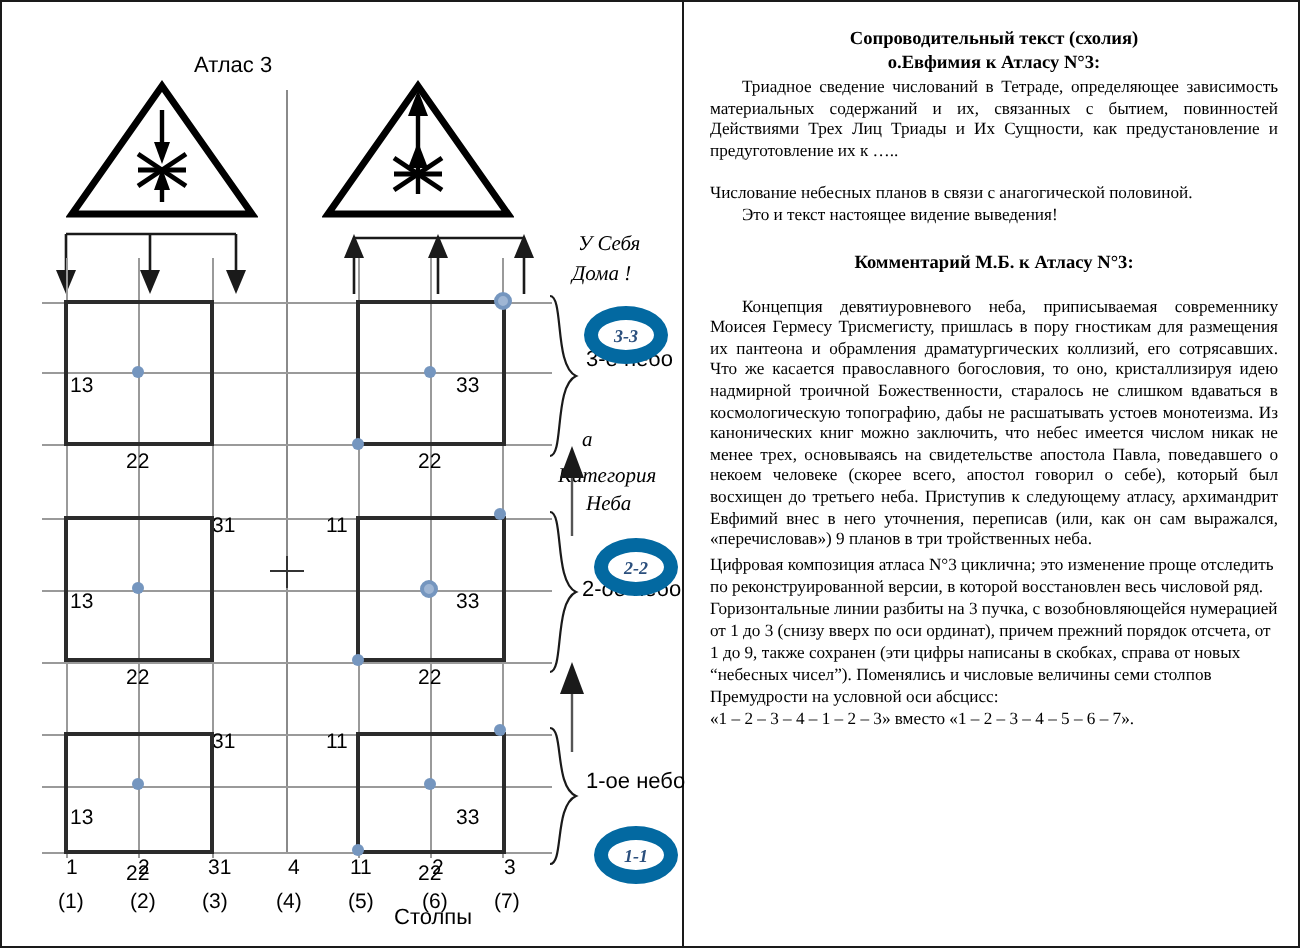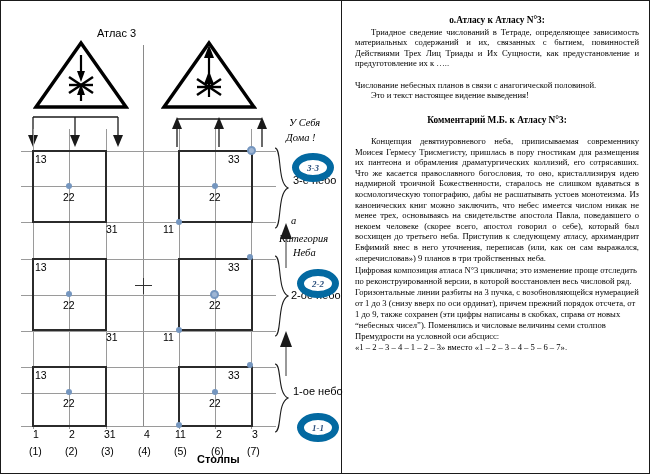--- a/index.html
+++ b/index.html
@@ -15,27 +15,27 @@
 
   
   .tri{position:absolute;}
   
   .gline-h{position:absolute;background:#9a9a9a;height:1px;}
   .gline-v{position:absolute;background:#9a9a9a;width:1px;}
 
   
   .box{position:absolute;border:2px solid #2b2b2b;box-sizing:border-box;background:transparent;}
 
-  .num{position:absolute;font-size:10.5px;color:#000;font-family:"Liberation Sans",sans-serif;}
+  .num{position:absolute;font-size:10.5px;color:#000;font-family:"Liberation Sans",sans-serif;margin-top:34px;}
   .dot{position:absolute;width:6px;height:6px;border-radius:50%;background:#7596bf;}
   .dot.ring{width:9px;height:9px;border:2px solid #7596bf;background:#9fb6d4;box-sizing:border-box;}
 
   .collab{position:absolute;font-size:10.5px;color:#000;}
   .colpar{position:absolute;font-size:10.5px;color:#000;}
-  .stolpy{position:absolute;left:196px;top:452px;font-size:11px;color:#000;font-weight:bold;}
+  .stolpy{position:absolute;left:196px;top:452px;font-size:11px;color:#000;}
 
   .skylabel{position:absolute;font-size:11px;color:#000;white-space:nowrap;}
   .bubble{position:absolute;width:28px;height:15px;border:7px solid #0369a1;border-radius:50%;
           color:#2b4f7d;font-size:9px;font-style:italic;font-weight:bold;
           display:flex;align-items:center;justify-content:center;font-family:"Liberation Serif",serif;}
   .hand{position:absolute;font-family:"Liberation Serif",serif;font-style:italic;
         font-size:10.5px;color:#000;white-space:nowrap;}
 
   .cross-v{position:absolute;left:142px;top:277px;width:1px;height:16px;background:#333;}
   .cross-h{position:absolute;left:134px;top:284px;width:17px;height:1px;background:#333;}
@@ -217,21 +217,22 @@
     <div class="colpar" style="left:137px;top:444px;">(4)</div>
     <div class="colpar" style="left:173px;top:444px;">(5)</div>
     <div class="colpar" style="left:210px;top:444px;">(6)</div>
     <div class="colpar" style="left:246px;top:444px;">(7)</div>
 
     <div class="stolpy">Столпы</div>
   </div>
 
   <div id="textcol">
     <div class="head">
-      <div>о.Атласу к Атласу N°3:</div>
+      <div>Сопроводительный текст (схолия)</div>
+      <div>о.Евфимия к Атласу N°3:</div>
     </div>
 
     <div class="para ind" style="margin-top:0;">Триадное сведение числований в Тетраде, определяющее зависимость материальных содержаний и их, связанных с бытием, повинностей Действиями Трех Лиц Триады и Их Сущности, как предустановление и предуготовление их к …..</div>
     <div class="para noj" style="margin-top:11px;">Числование небесных планов в связи с анагогической половиной.</div>
     <div class="para ind noj" style="margin-top:0;">Это и текст настоящее видение выведения!</div>
 
     <div class="head2">Комментарий М.Б. к Атласу N°3:</div>
 
     <div class="para ind" style="margin-top:11px;">Концепция девятиуровневого неба, приписываемая современнику Моисея Гермесу Трисмегисту, пришлась в пору гностикам для размещения их пантеона и обрамления драматургических коллизий, его сотрясавших.  Что же касается православного богословия, то оно, кристаллизируя идею надмирной троичной Божественности, старалось не слишком вдаваться в космологическую топографию, дабы не расшатывать устоев монотеизма. Из канонических книг можно заключить,  что небес имеется числом никак не менее трех, основываясь  на свидетельстве  апостола  Павла,  поведавшего о некоем человеке (скорее всего, апостол говорил о себе), который был восхищен до третьего неба. Приступив к следующему атласу, архимандрит Евфимий внес в него уточнения, переписав (или, как он сам выражался, «перечисловав») 9 планов в  три тройственных неба.</div>
     <div class="para2 ind noj blk">Цифровая композиция атласа N°3 циклична; это изменение проще отследить по реконструированной версии, в которой восстановлен весь числовой ряд.  Горизонтальные линии разбиты на 3 пучка, с возобновляющейся нумерацией от 1 до 3 (снизу вверх по оси ординат), причем прежний порядок отсчета, от 1 до 9, также сохранен (эти цифры написаны в скобках, справа от новых “небесных чисел”). Поменялись и числовые величины семи столпов Премудрости на условной оси абсцисс:</div>

